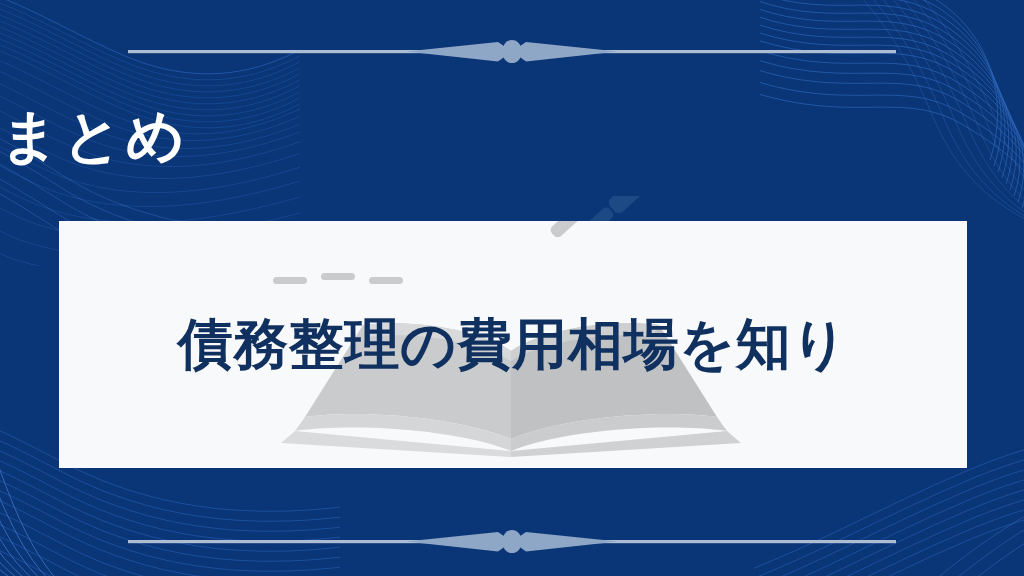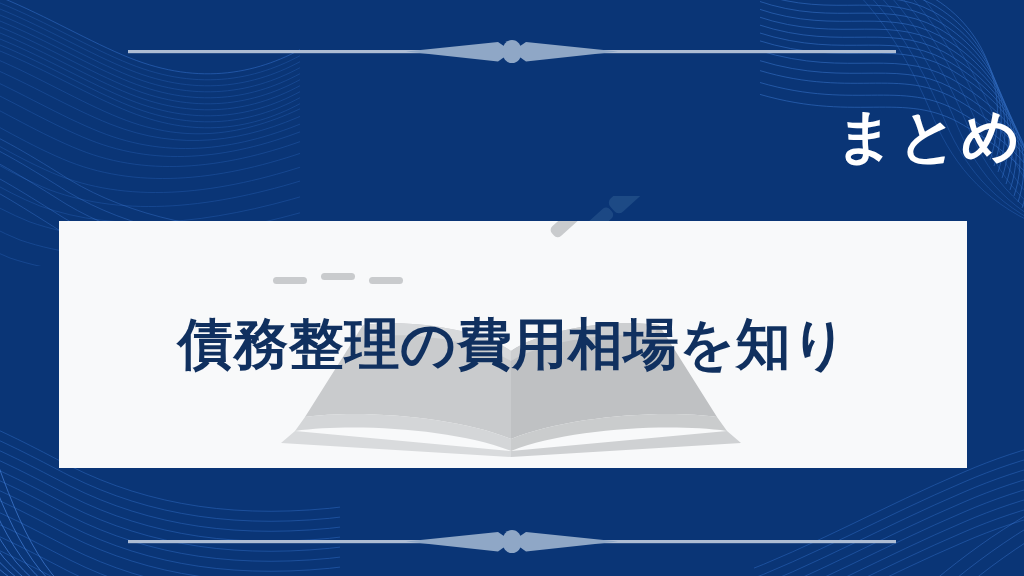--- a/index.html
+++ b/index.html
@@ -44,21 +44,21 @@
   .divider-top    { top: 34px; }
   .divider-bottom { top: 524px; }
   .divider svg { display: block; }
 
   
   .slide-title {
     position: absolute;
     top: 104px;
     left: 0;
     width: 1024px;
-    text-align: right;
+    text-align: left;
     color: #ffffff;
     font-size: 58px;
     font-weight: 700;
     letter-spacing: 0.06em;
     line-height: 1.1;
     white-space: nowrap;
   }
 
   
   .card {

